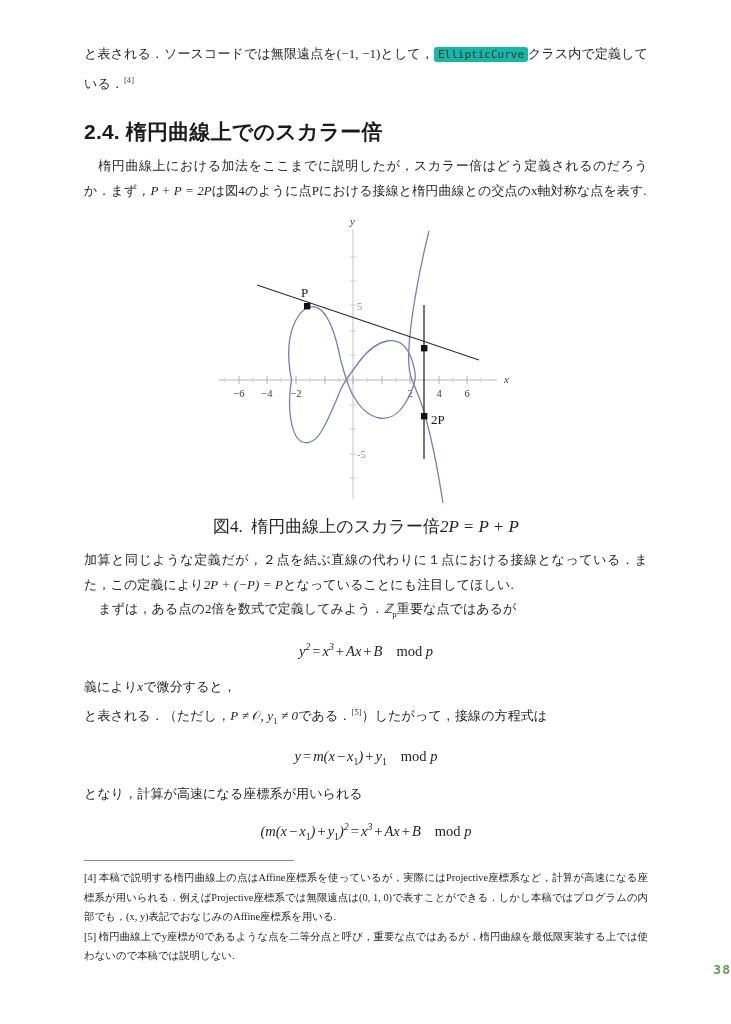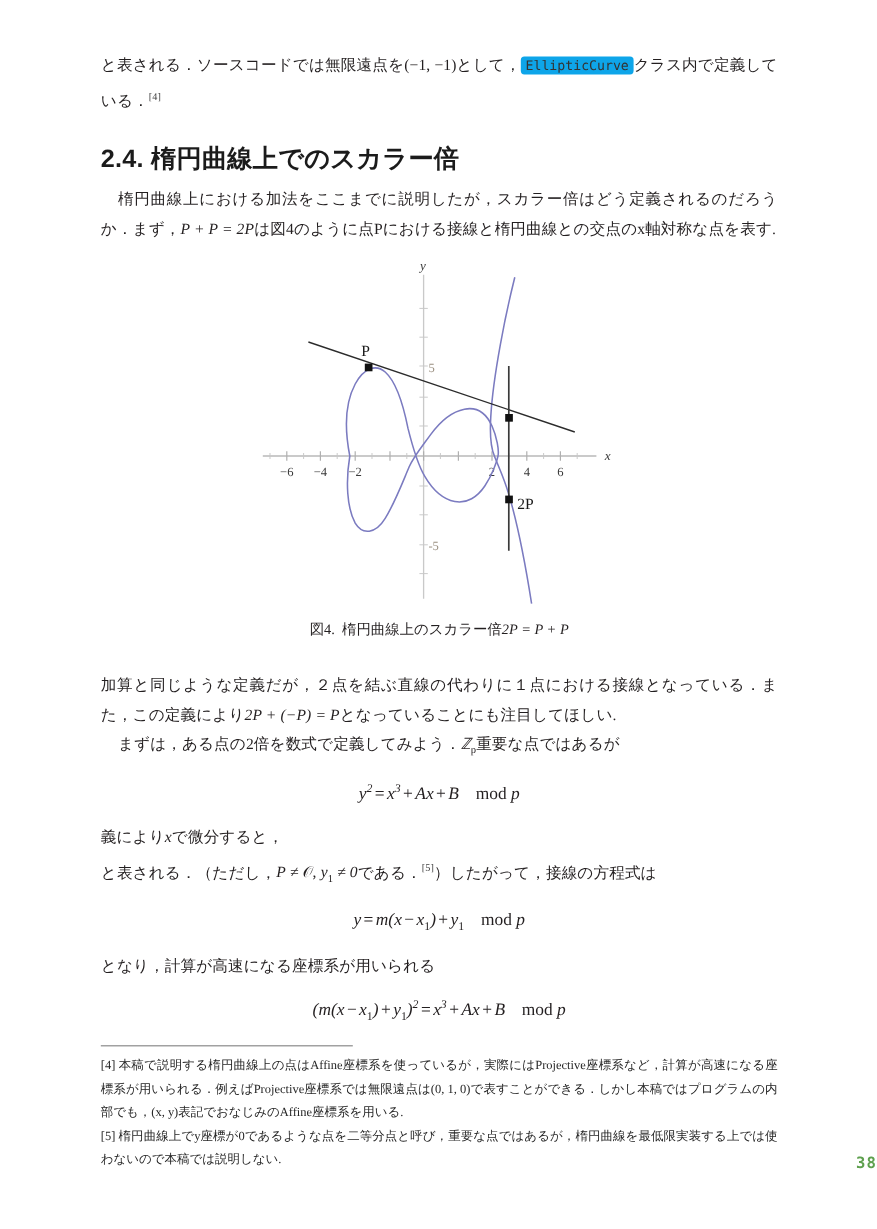--- a/index.html
+++ b/index.html
@@ -30,21 +30,21 @@
     line-height: 24.5px;
     text-align: justify;
     margin: 0;
     letter-spacing: 0.1px;
   }
   .para.indent { text-indent: 1.1em; }
 
   .mono-inline {
     font-family: "DejaVu Sans Mono", "Liberation Mono", monospace;
     font-size: 11px;
-    background: #0ea5e9;
+    background: #14b8a6;
     border-radius: 3px;
     padding: 1px 4px 1px 4px;
     color: #333;
     letter-spacing: 0px;
   }
 
   .sup {
     font-size: 8.5px;
     vertical-align: super;
     color: #444;
@@ -78,23 +78,23 @@
   .display-math .math { font-size: 14.5px; }
   .mod { font-style: normal; padding-left: 14px; margin-top: 16px; }
 
   
   .figure-wrap {
     margin: 14px 0 0 0;
     text-align: center;
   }
   .fig-caption {
     text-align: center;
-    font-size: 12px;
+    font-size: 17px;
     margin-top: 4px;
-    margin-bottom: 26px;
+    margin-bottom: 10px;
   }
 
   
   .footnote-rule {
     width: 210px;
     height: 0;
     border-top: 1.3px solid #8a8a8a;
     margin: 18px 0 7px 0;
   }
   .footnote {

